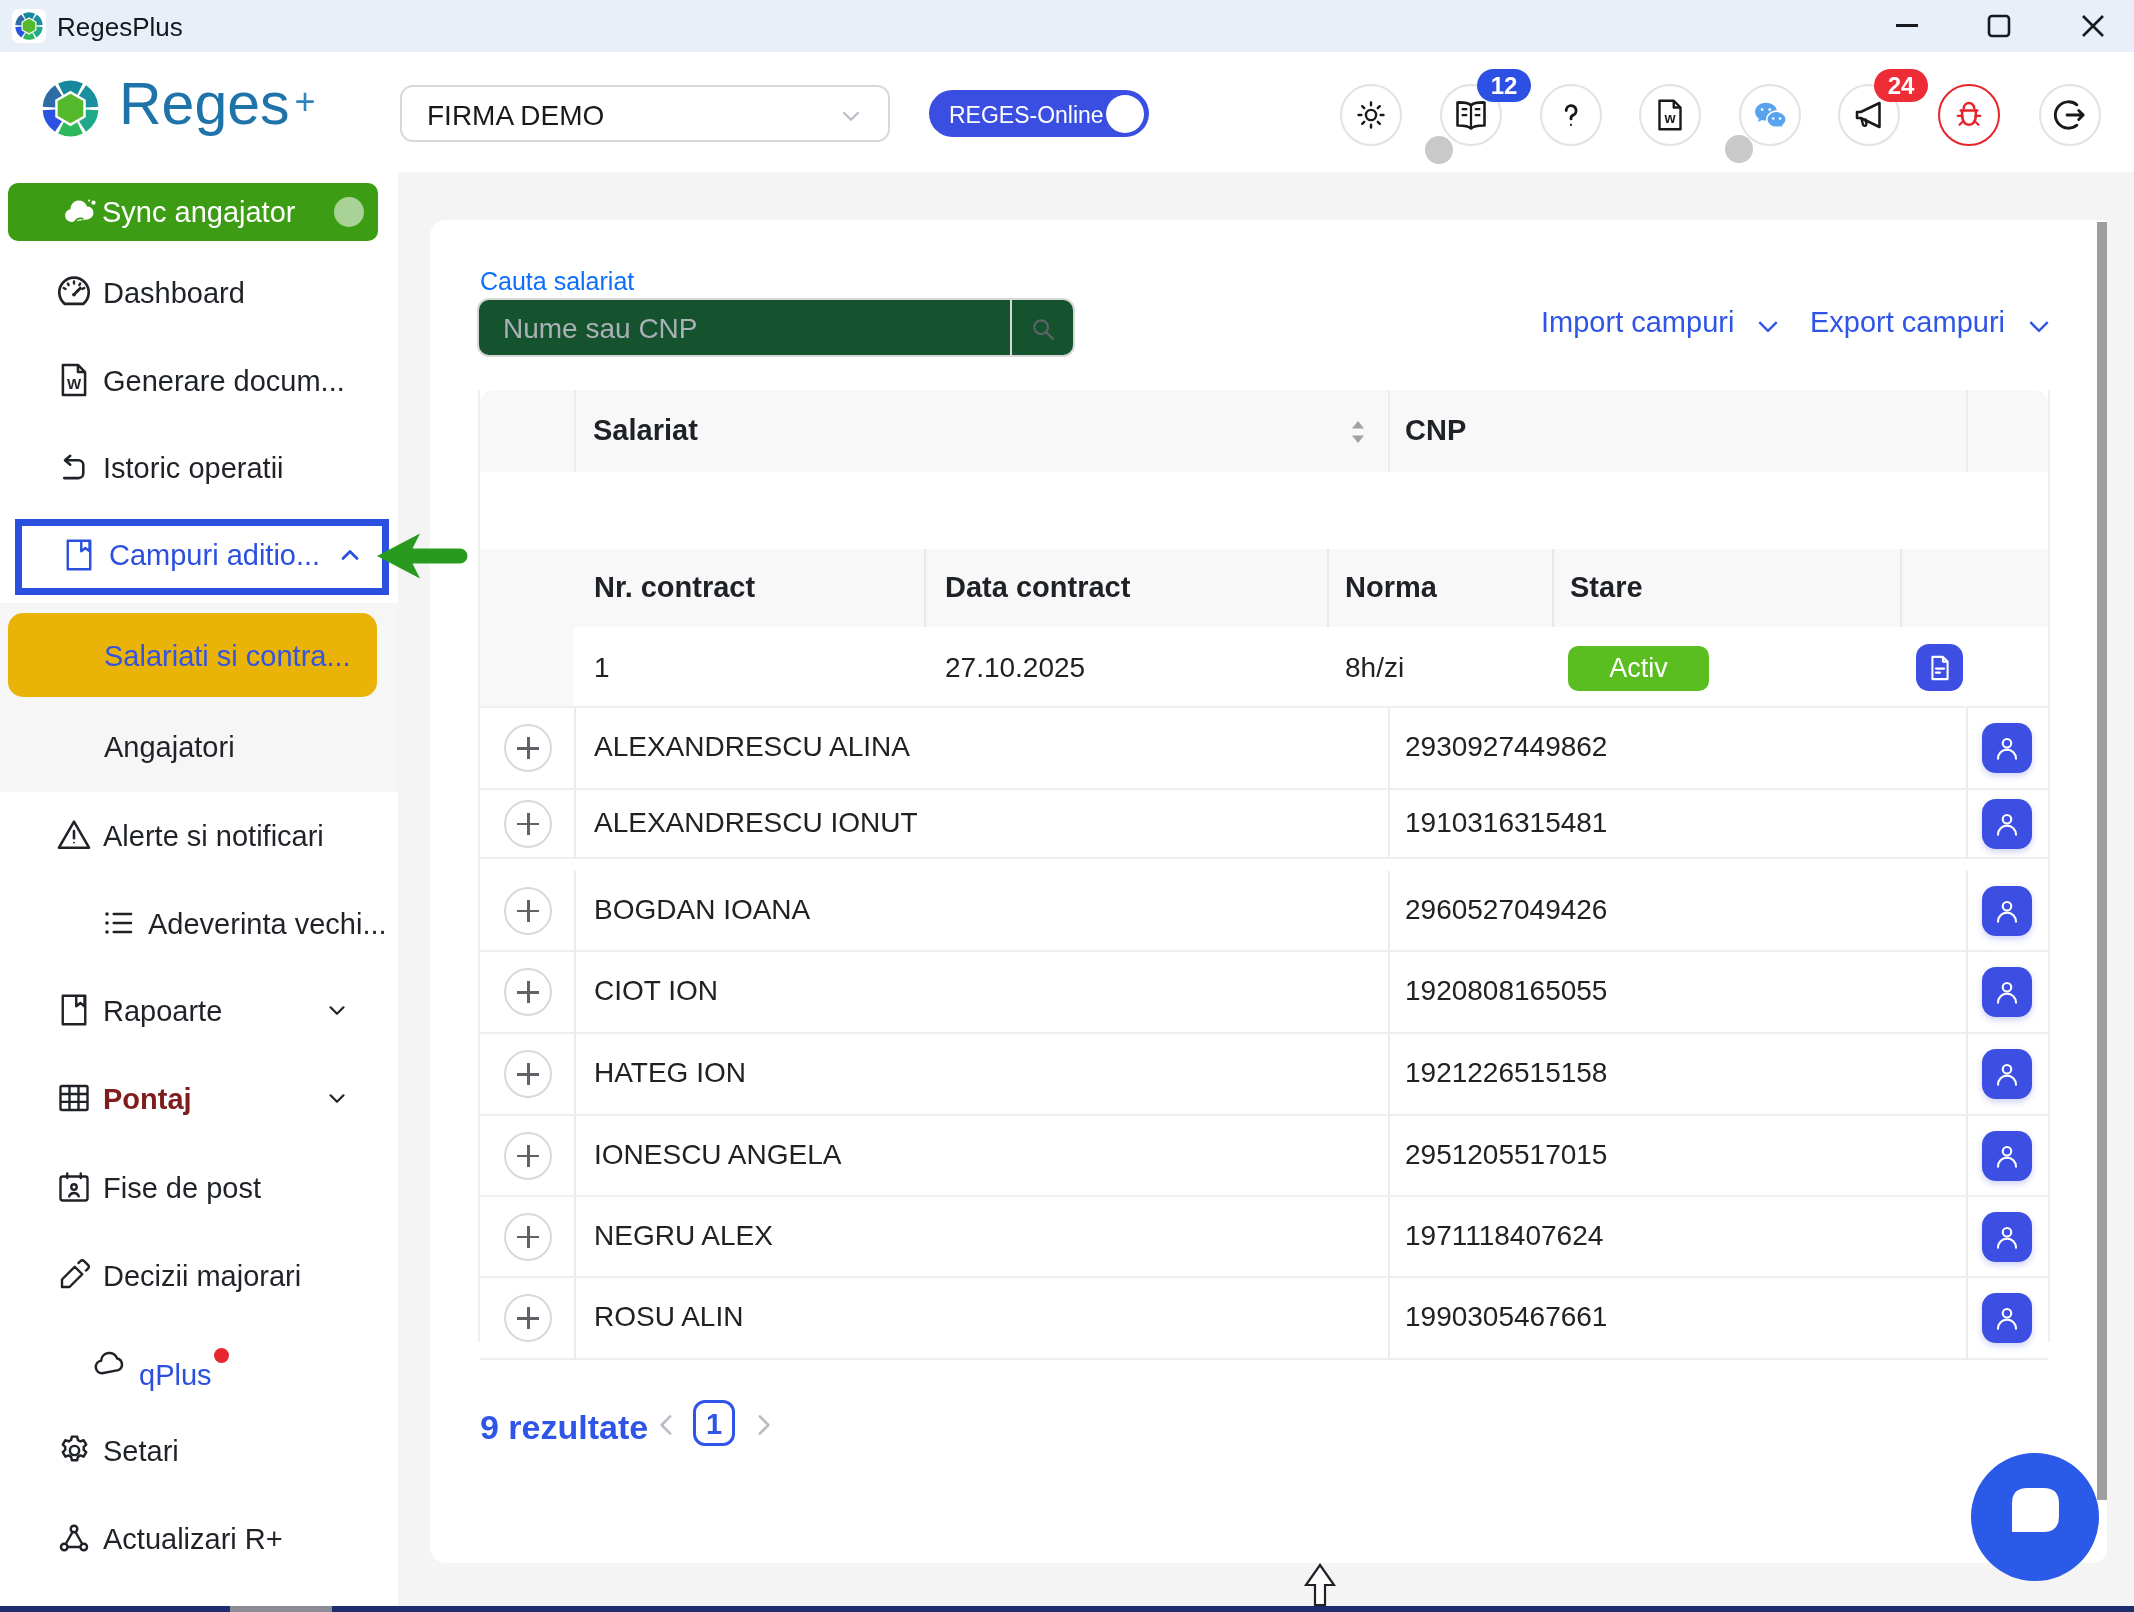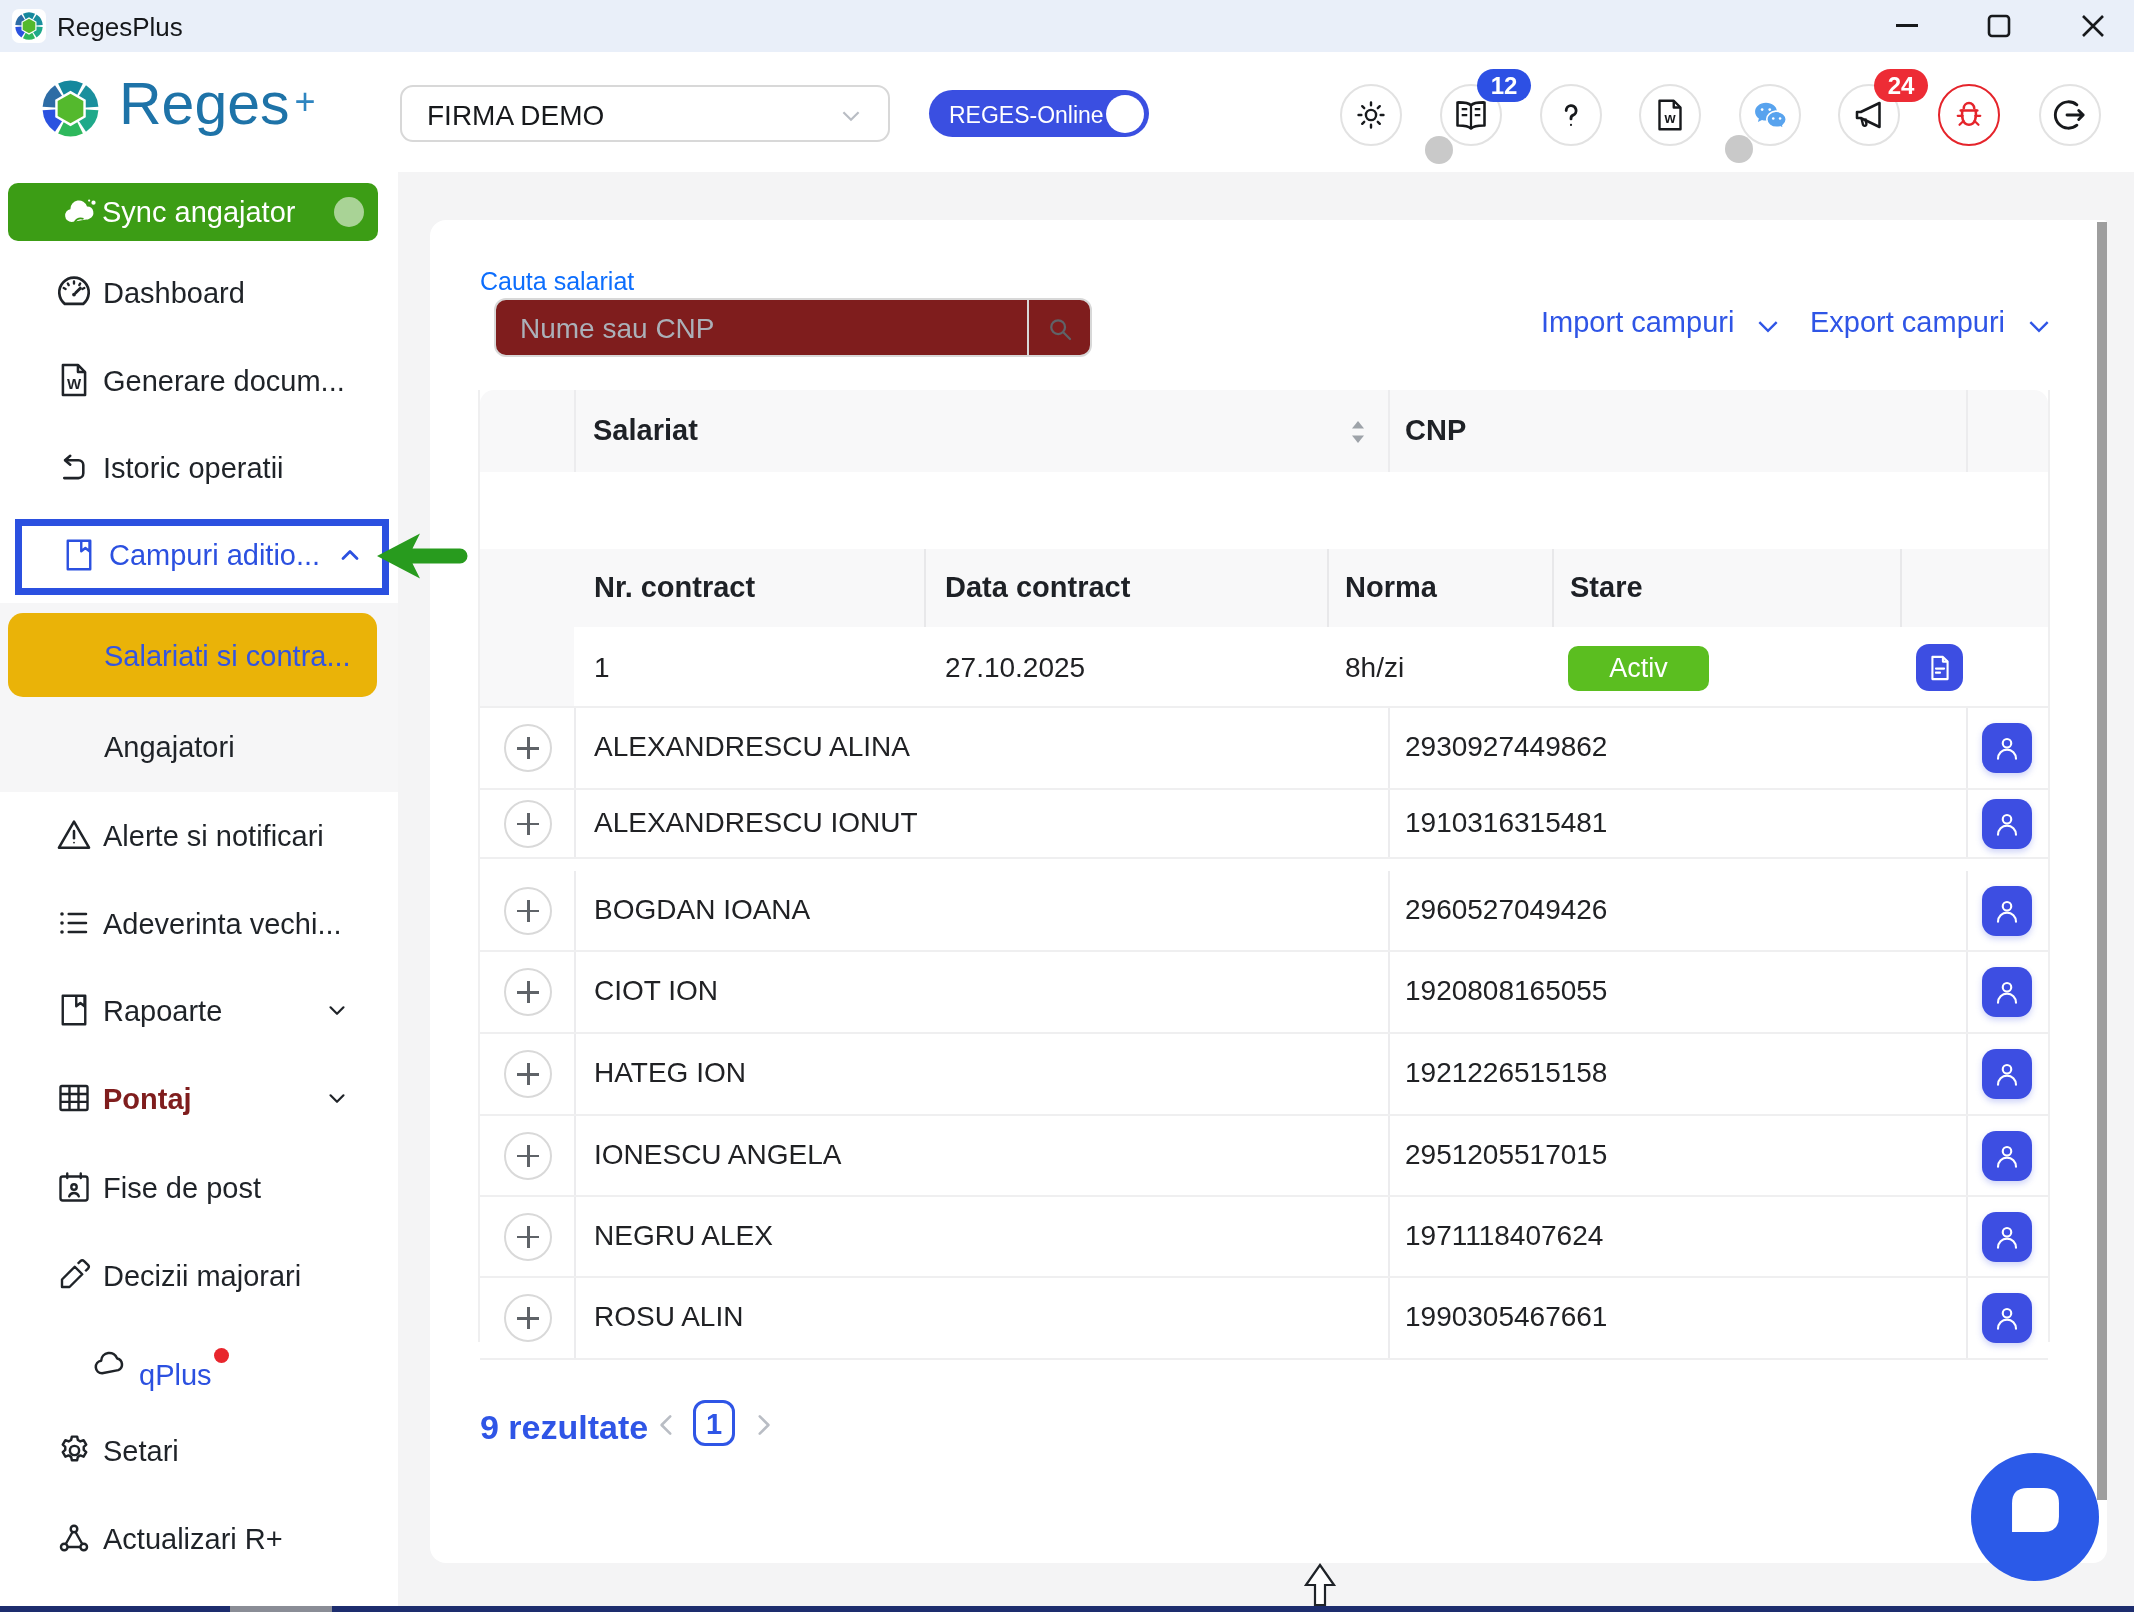--- a/index.html
+++ b/index.html
@@ -44,21 +44,21 @@
 .subsel span { position:absolute; left:96px; top:27px; font-size:29px; color:#3355e0; }
 .subitem { position:absolute; left:104px; top:128px; font-size:29px; color:#1f2328;text-align:right; }
 .rdot { display:inline-block; width:15px; height:15px; border-radius:50%; background:#e8262d; vertical-align:22px; margin-left:2px; }
 .greenarrow { position:absolute; left:375px; top:531px; z-index:5; }
 
 
 .content { position:absolute; left:398px; top:172px; width:1736px; height:1436px; background:#f4f4f5; }
 .card { position:absolute; left:32px; top:48px; width:1677px; height:1343px; background:#ffffff; border-radius:16px 4px 14px 16px; }
 .scrollbar { position:absolute; left:1699px; top:50px; width:10px; height:1278px; background:#9e9e9e; }
 .lbl-cauta { position:absolute; left:82px; top:95px; font-size:25px; color:#0d6efd; }
-.searchbox { position:absolute; left:96px; top:126px; width:598px; height:59px; border:2px solid #d8d8d8; border-radius:12px; background:#7f1d1d; }
+.searchbox { position:absolute; left:79px; top:126px; width:598px; height:59px; border:2px solid #d8d8d8; border-radius:12px; background:#14532d; }
 .searchbox .phold { position:absolute; left:24px; top:13px; font-size:28px; color:#abb0b8; white-space:nowrap; }
 .searchbox .sep { position:absolute; right:61px; top:0px; width:2px; height:57px; background:#d8d8d8; }
 .imp { position:absolute; top:134px; font-size:29px; color:#2f55e6; }
 .impchev { position:absolute; top:142px; }
 
 
 .table { position:absolute; left:82px; top:218px; width:1568px; height:952px; box-shadow:-2px 0 0 #efeff0, 2px 0 0 #efeff0; }
 .thead { position:absolute; left:0; top:0; width:1568px; height:82px; background:#f8f8f9; border-radius:14px 14px 0 0; }
 .th { position:absolute; top:24px; font-size:29px; font-weight:700; color:#1e2126; }
 .vline { position:absolute; top:0; width:2px; background:#ececee; }
@@ -255,21 +255,21 @@
   <div class="sicon">
         <svg width="38" height="38" viewBox="0 0 24 24" fill="none" stroke="#1f2328" stroke-width="1.6" stroke-linejoin="round">
           <path d="M12 3.5 L21.5 20 H2.5 Z"></path>
           <path d="M12 9.5 v4.5" stroke-linecap="round"></path>
           <circle cx="12" cy="16.8" r="0.6" fill="#1f2328" stroke="none"></circle>
         </svg>
       </div>
   <div class="slabel" style="color:#1f2328;">Alerte si notificari</div>
 
 </div>
-<div class="sitem" style="top:718px;">
+<div class="sitem" style="top:718px;margin-left:45px;">
   <div class="sicon">
         <svg width="36" height="36" viewBox="0 0 24 24" fill="none" stroke="#1f2328" stroke-width="1.7" stroke-linecap="round">
           <path d="M8.5 6 H20 M8.5 12 H20 M8.5 18 H20"></path>
           <path d="M4 6 h.01 M4 12 h.01 M4 18 h.01" stroke-width="2.4"></path>
         </svg>
       </div>
   <div class="slabel" style="color:#1f2328;">Adeverinta vechi...</div>
 
 </div>
 <div class="sitem" style="top:805px;">

